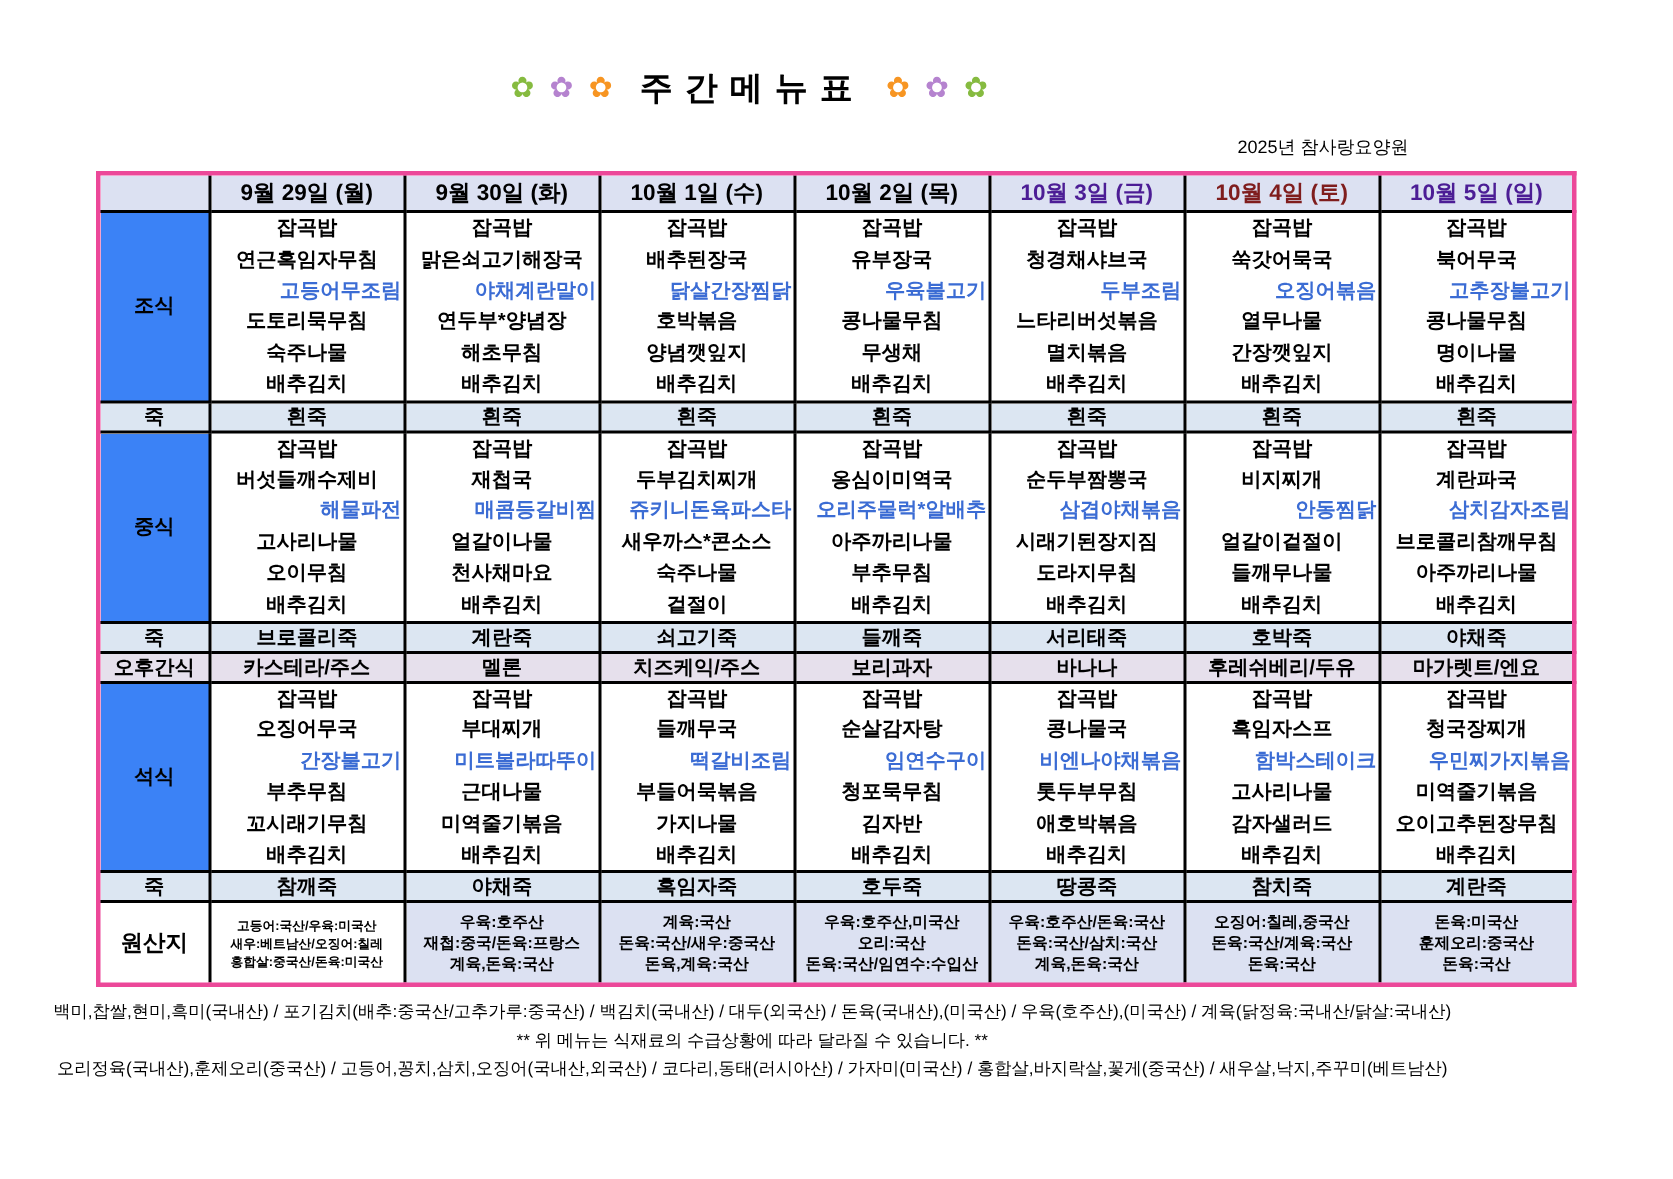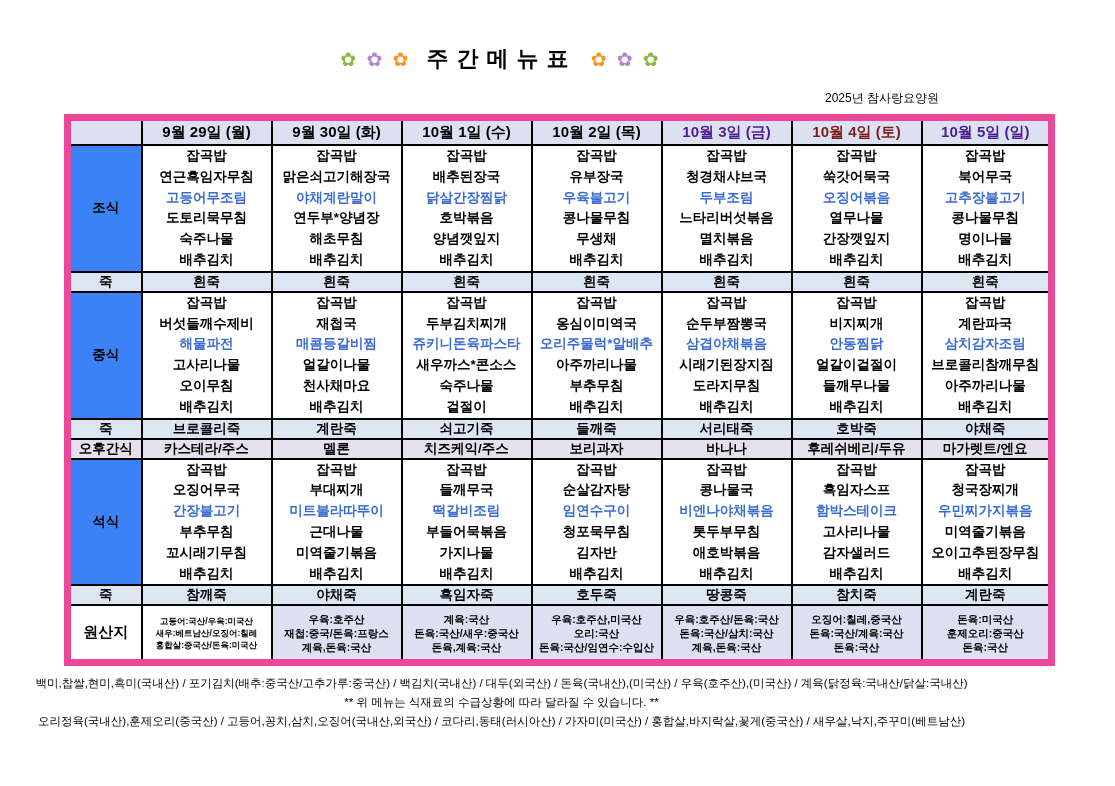--- a/index.html
+++ b/index.html
@@ -24,33 +24,33 @@
   
   .org-line{
     text-align:right;margin:16px 64px 4px 0;
     font-size:12px;font-weight:normal;
   }
 
   
   table.menu{
     border-collapse:collapse;table-layout:fixed;
     margin:7px 0 0 64px;width:986px;
-    border:7px solid #ec4899;
+    border:3px solid #ec4899;
   }
   table.menu td{
     border:2px solid #000;padding:0 1px;text-align:center;vertical-align:middle;
     font-weight:bold;overflow:hidden;
   }
   tr.header-row td{background:#dce1f2;height:23px;font-size:15px;}
   td.day.red{color:#4c1d95;}
   td.day.blue{color:#7f1d1d;}
   td.row-label{font-size:15px;}
   tr.meal-row td{height:124px;background:#ffffff;font-size:13.5px;}
   .menu-item{line-height:20.8px;white-space:nowrap;}
-  .menu-item.hl{color:#3b6cd4;}
+  .menu-item.hl{color:#3b6cd4;text-align:right;}
   tr.porridge-row td{background:#dce6f2;height:16px;font-size:13.5px;}
   tr.snack-row td{background:#e6e0ec;height:16px;font-size:13.5px;}
   tr.origin-row td{background:#dce1f2;height:53px;font-size:10.5px;}
   tr.origin-row td.row-label{background:#ffffff;font-size:15px;}
   tr.origin-row td.first-origin{background:#ffffff;font-size:8.5px;}
   .origin-line{line-height:14px;white-space:nowrap;}
   td.first-origin .origin-line{line-height:12px;}
   tr.meal-row td.row-label, tr.header-row td.corner{background:#ffffff;}
   tr.header-row td.corner{background:#dce1f2;}
   tr.meal-row td.row-label{background:#3b82f6;text-align:center;}

